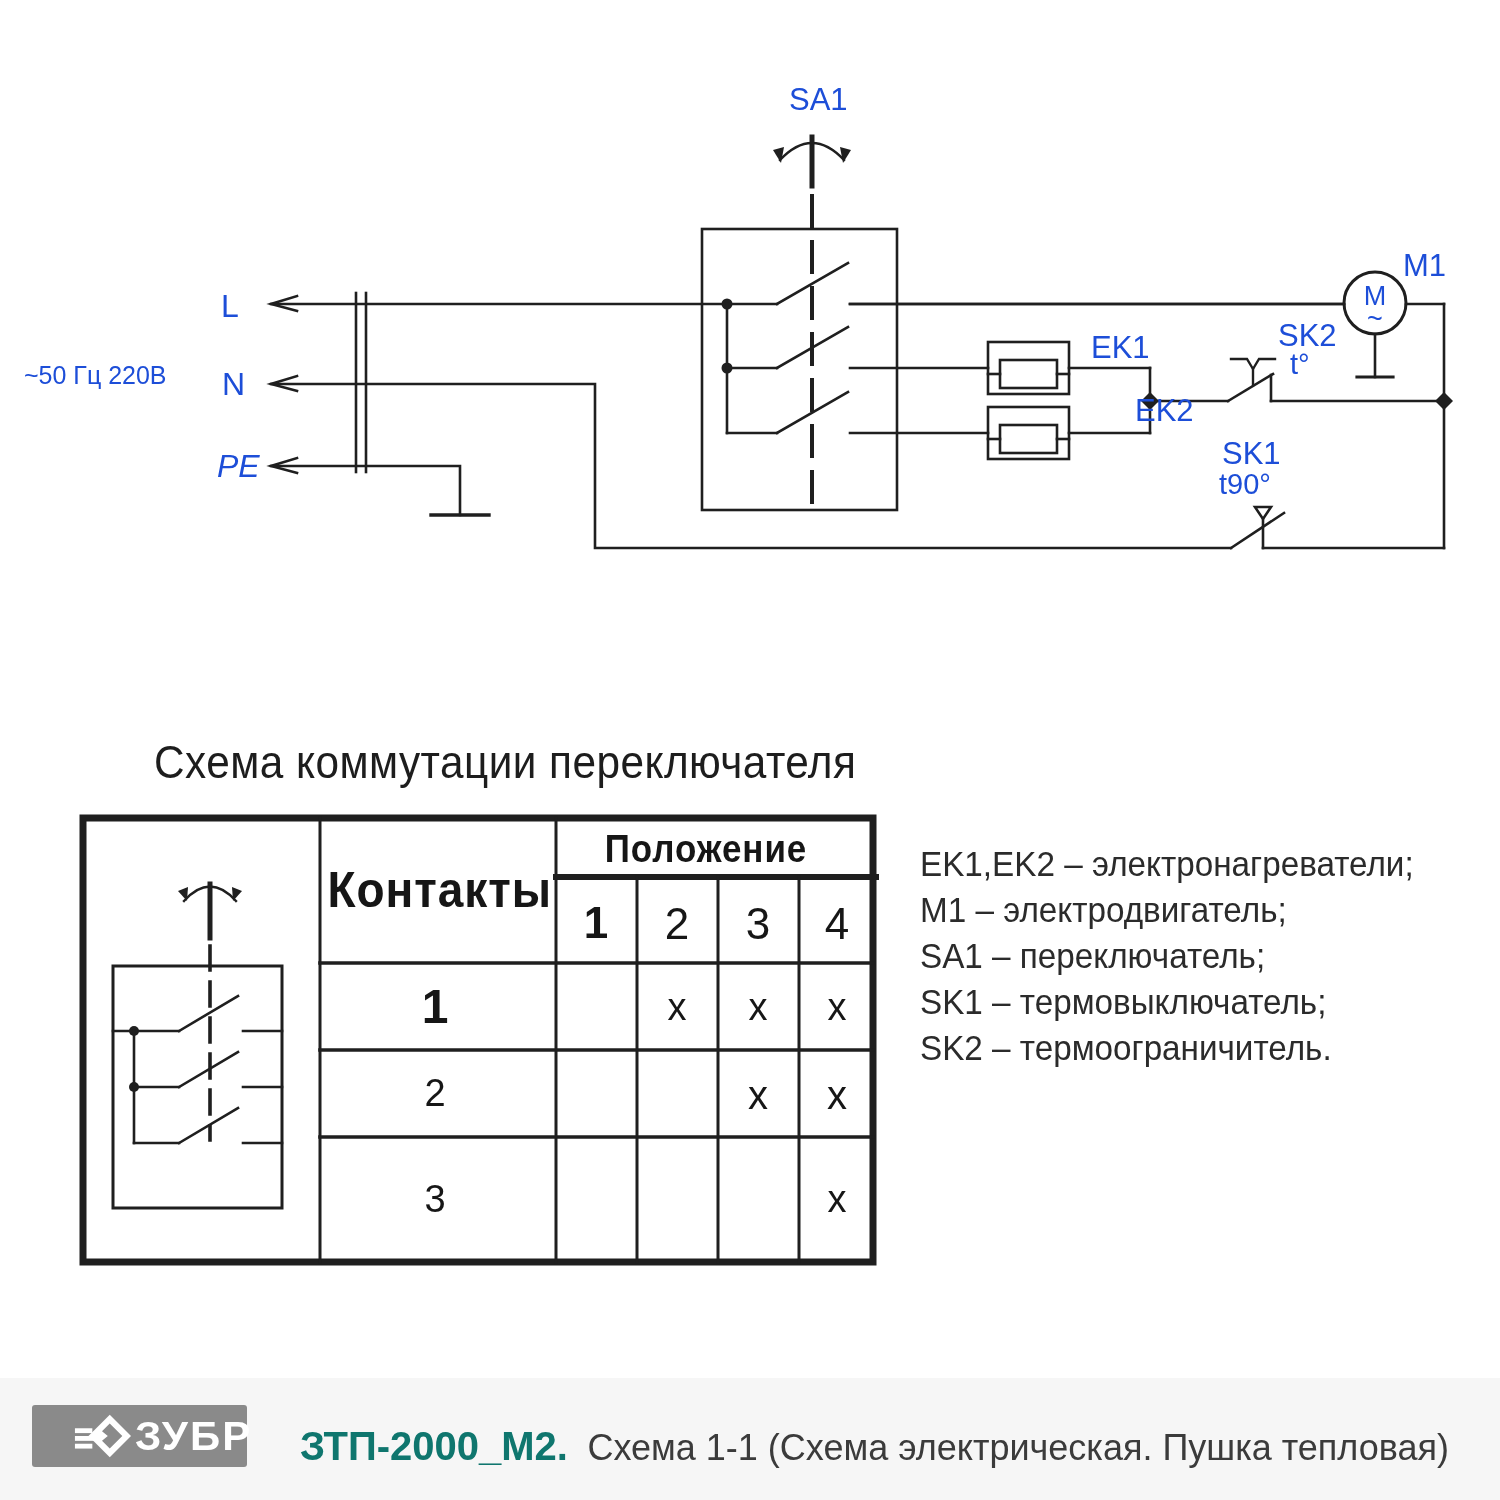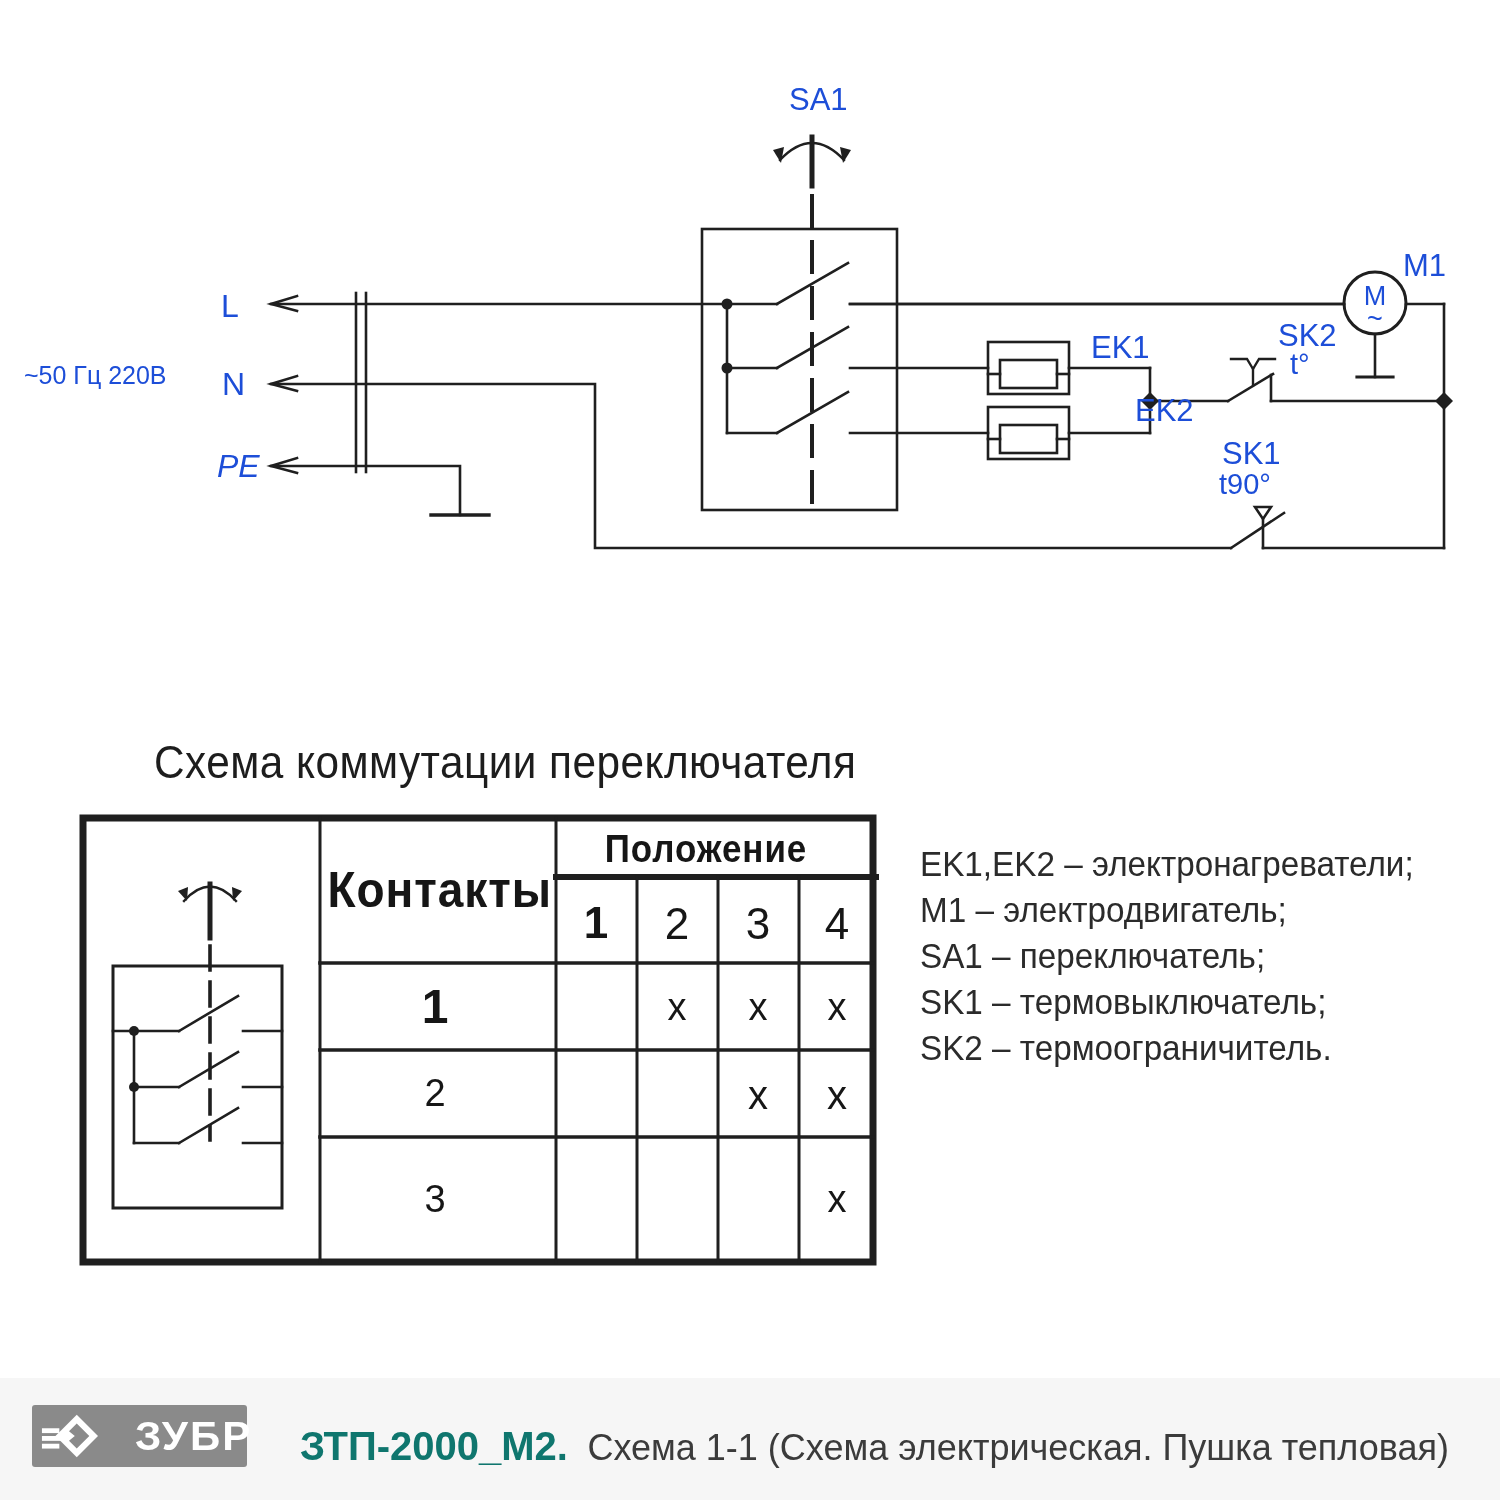--- a/index.html
+++ b/index.html
@@ -17,21 +17,21 @@
   .thin { font-weight:400; color:#3a3a3a; }
   
   .tbl-title { font-size:46px; letter-spacing:.5px; color:#1d1d1d; }
   .hdr { color:#161616; }
   
   .legend-line { font-size:35px; color:#2b2b2b; transform:scaleX(.95); transform-origin:left top; }
   
   #footer-band { position:absolute; left:0; top:1378px; width:1500px; height:122px; background:#f6f6f6; }
   #brand-logo {
     position:absolute; left:32px; top:1405px; width:215px; height:62px;
-    background:#8a8a8a; border-radius:3px; display:flex; align-items:center; justify-content:space-between;
+    background:#8a8a8a; border-radius:3px; display:flex; align-items:center; justify-content:flex-end;
   }
   #brand-logo .brand-text {
     color:#ffffff; font-weight:bold; font-size:40px; letter-spacing:2px;
     transform:scaleX(1.05); transform-origin:left center; margin-left:4px;
   }
   #footer-caption { position:absolute; left:300px; top:1424px; white-space:nowrap; }
   #footer-caption .model { font-size:40px; font-weight:bold; color:#0f766e; }
   #footer-caption .caption { font-size:36px; color:#3b3b3b;margin-left:15px; }
 </style>
 </head>

